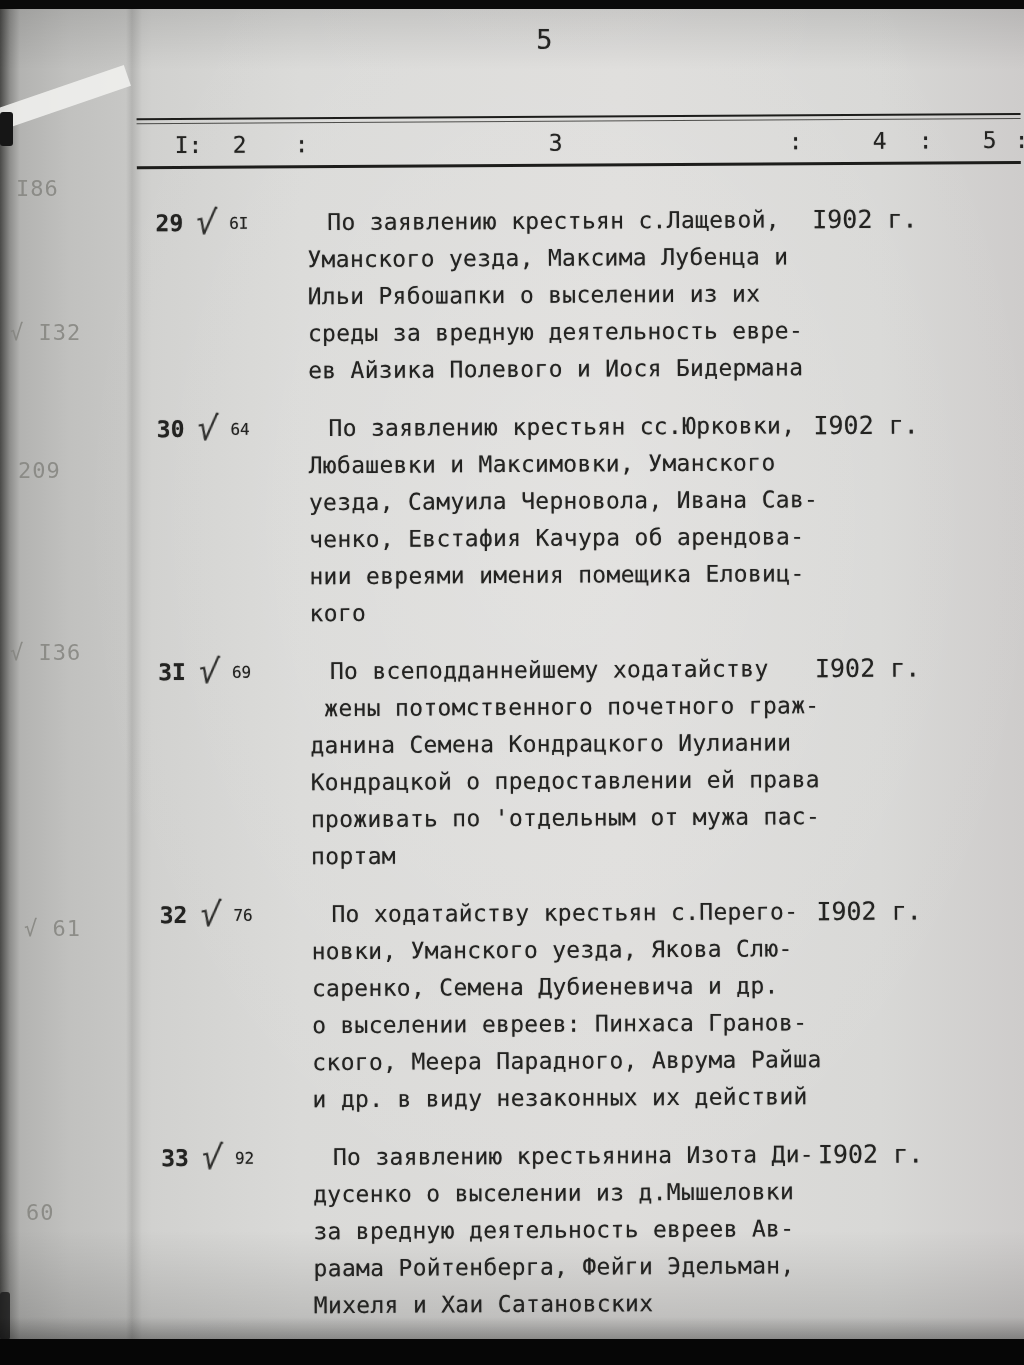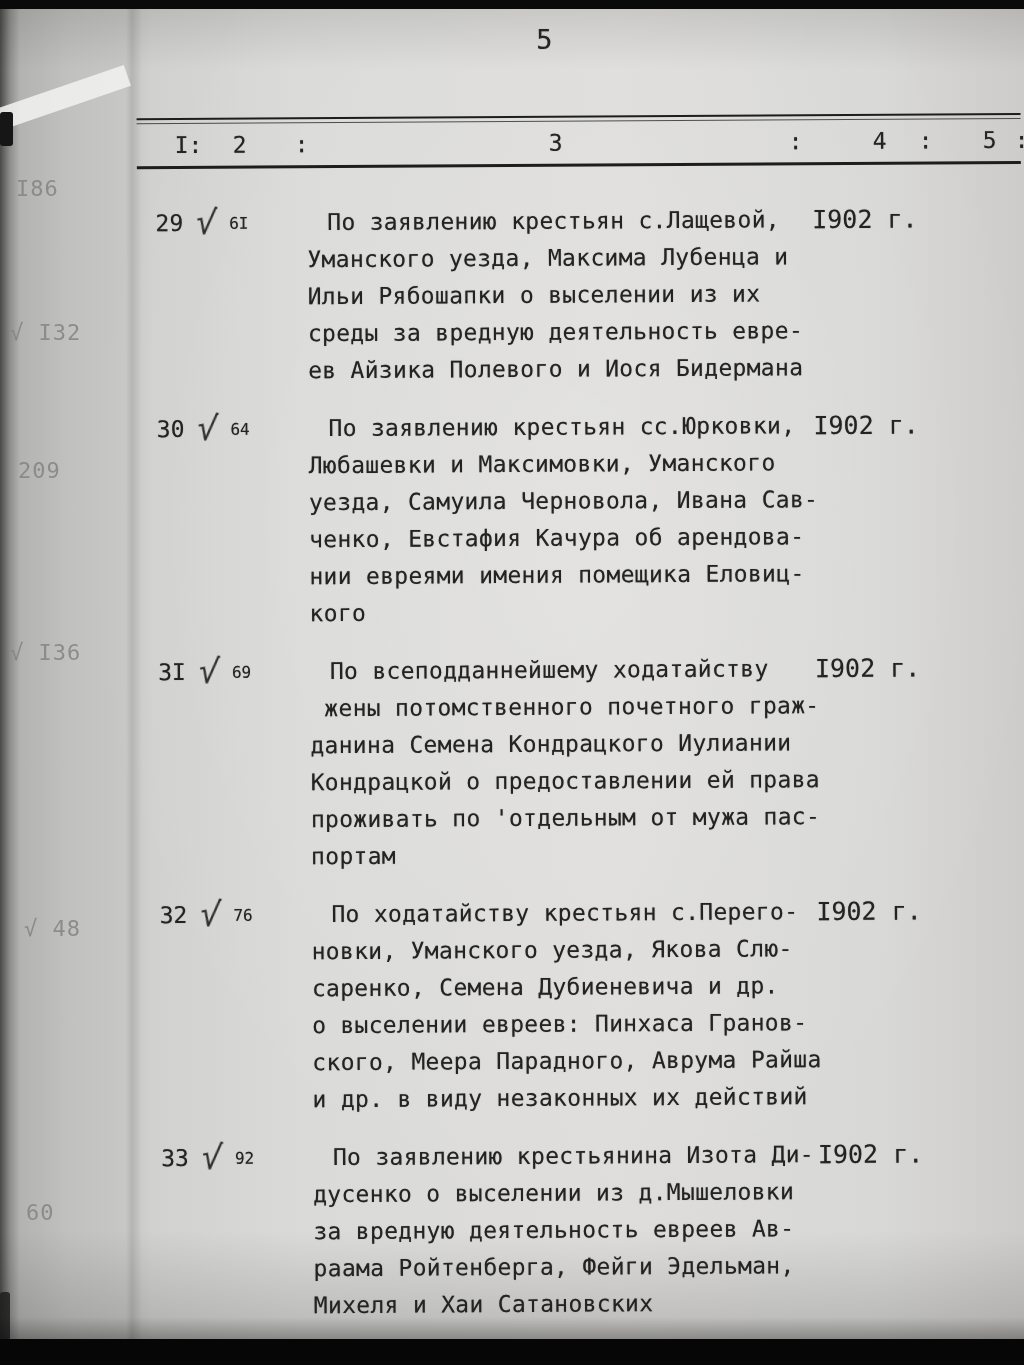--- a/index.html
+++ b/index.html
@@ -58,21 +58,21 @@
     text-shadow:0 0 1px rgba(30,30,30,0.45); white-space:pre;
   }
   .c0{left:38px;} .c1{left:96px;} .c2{left:158px;} .c3{left:412px;}
   .c4{left:652px;} .c5{left:736px;} .c6{left:782px;} .c7{left:846px;} .c8{left:878px;}
   .rule-bottom { height:3px; margin-top:2px; }
 
   .entries { position:absolute; left:140px; top:203px; width:884px; }
   .entry { display:flex; align-items:flex-start; margin-bottom:21px; position:relative; }
   .entry-no {
     width:46px; text-align:right; font-size:23px; color:#232321;
-    line-height:37px; text-shadow:0 0 1px rgba(30,30,30,0.45);
+    line-height:37px; text-shadow:0 0 1px rgba(30,30,30,0.45);font-weight:bold;
   }
   .check {
     width:46px; text-align:center; font-size:34px; line-height:34px;
     color:#2f2f2d; transform:rotate(7deg); position:relative; top:0;
     filter:blur(0.3px);
   }
   .file-no {
     width:56px; font-size:16px; color:#232321; line-height:37px;
     text-shadow:0 0 1px rgba(30,30,30,0.45);
   }
@@ -95,21 +95,21 @@
   <div class="strip-top"></div>
   <div class="corner-curl"></div>
   <div class="edge-mark-1"></div>
   <div class="edge-mark-2"></div>
 
   <div class="margin-strip">
       <span class="fragment">I86</span>
       <span class="fragment">√ I32</span>
       <span class="fragment">209</span>
       <span class="fragment">√ I36</span>
-      <span class="fragment">√ 48</span>
+      <span class="fragment">√ 61</span>
       <span class="fragment">60</span>
     </div>
 
   <div class="content">
 
     <div class="page-number">5</div>
 
     <div class="ruled-header">
       <div class="rule rule-top"></div>
       <div class="rule rule-top2"></div>

